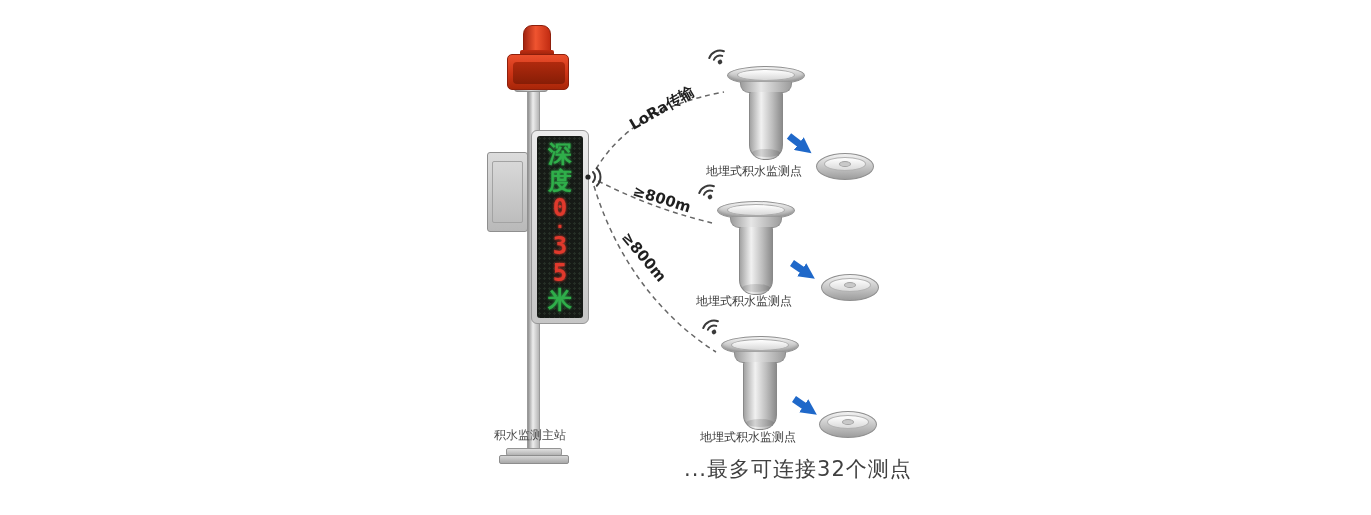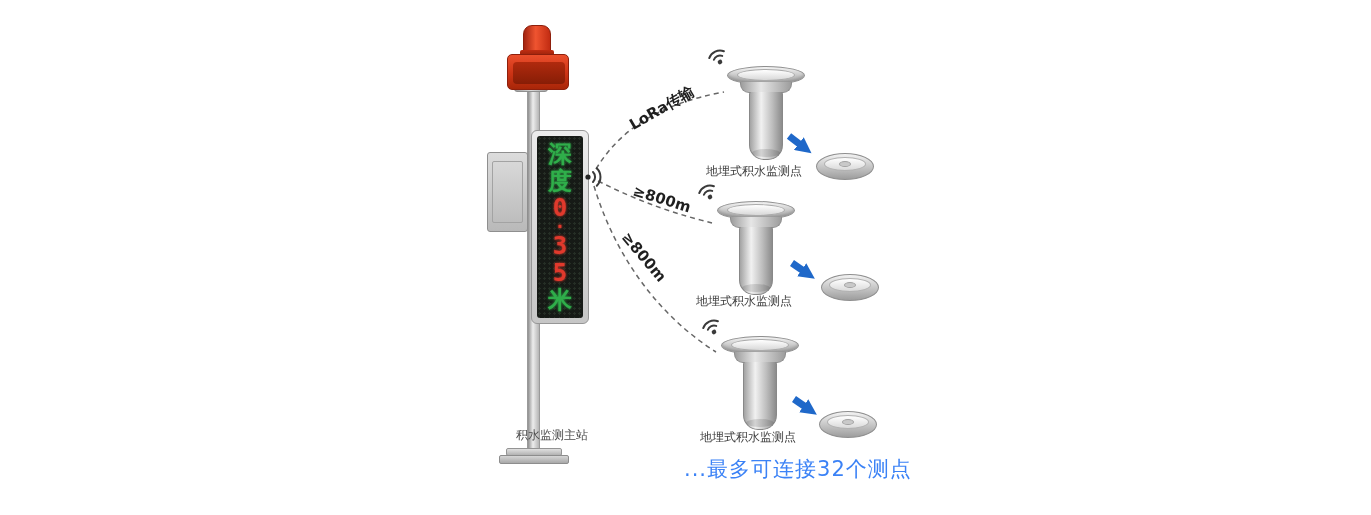--- a/index.html
+++ b/index.html
@@ -81,29 +81,29 @@
   .disc-body { position:absolute; left:0; top:0; width:58px; height:27px; border-radius:50%;
     background:linear-gradient(180deg,#f3f3f3,#bfbfbf 60%,#9d9d9d); border:1px solid #8f8f8f; }
   .disc-top { position:absolute; left:8px; top:4px; width:42px; height:14px; border-radius:50%;
     background:linear-gradient(180deg,#ffffff,#dadada); border:1px solid #b2b2b2; }
   .disc-hub { position:absolute; left:23px; top:8px; width:12px; height:6px; border-radius:50%;
     background:#c9c9c9; border:1px solid #a2a2a2; }
 
   
   .small-label { position:absolute; width:120px; text-align:left; z-index:3;
     font-size:12px; color:#3c3c3c; }
-  .station-label { position:absolute; left:492px; top:427px; width:120px; text-align:center; z-index:3;
+  .station-label { position:absolute; left:470px; top:427px; width:120px; text-align:center; z-index:3;
     font-size:12px; color:#4a4a4a; }
   .link-label { position:absolute; z-index:5; font-size:15px; font-weight:600; color:#1f1f1f;
     text-align:center; white-space:nowrap; }
   .link-label-1 { left:617px; top:99px;  width:90px; transform:rotate(-30deg); }
   .link-label-2 { left:622px; top:190px; width:80px; transform:rotate(17deg); }
   .link-label-3 { left:604px; top:248px; width:80px; transform:rotate(50deg); }
   .footer-note { position:absolute; left:684px; top:455px; z-index:3;
-    font-size:21px; font-weight:500; color:#3b82f6; letter-spacing:1px; }
+    font-size:21px; font-weight:500; color:#404040; letter-spacing:1px; }
 </style>
 </head>
 <body>
 
 <div class="stage">
 
   <svg class="overlay" width="1371" height="515" viewBox="0 0 1371 515">
     <defs>
       <marker id="ah" markerUnits="userSpaceOnUse" markerWidth="18" markerHeight="16" refX="4" refY="8" orient="auto">
         <path d="M0,0 L16,8 L0,16 Z" style="fill:var(--arrow-blue,#1f68c9)"></path>

